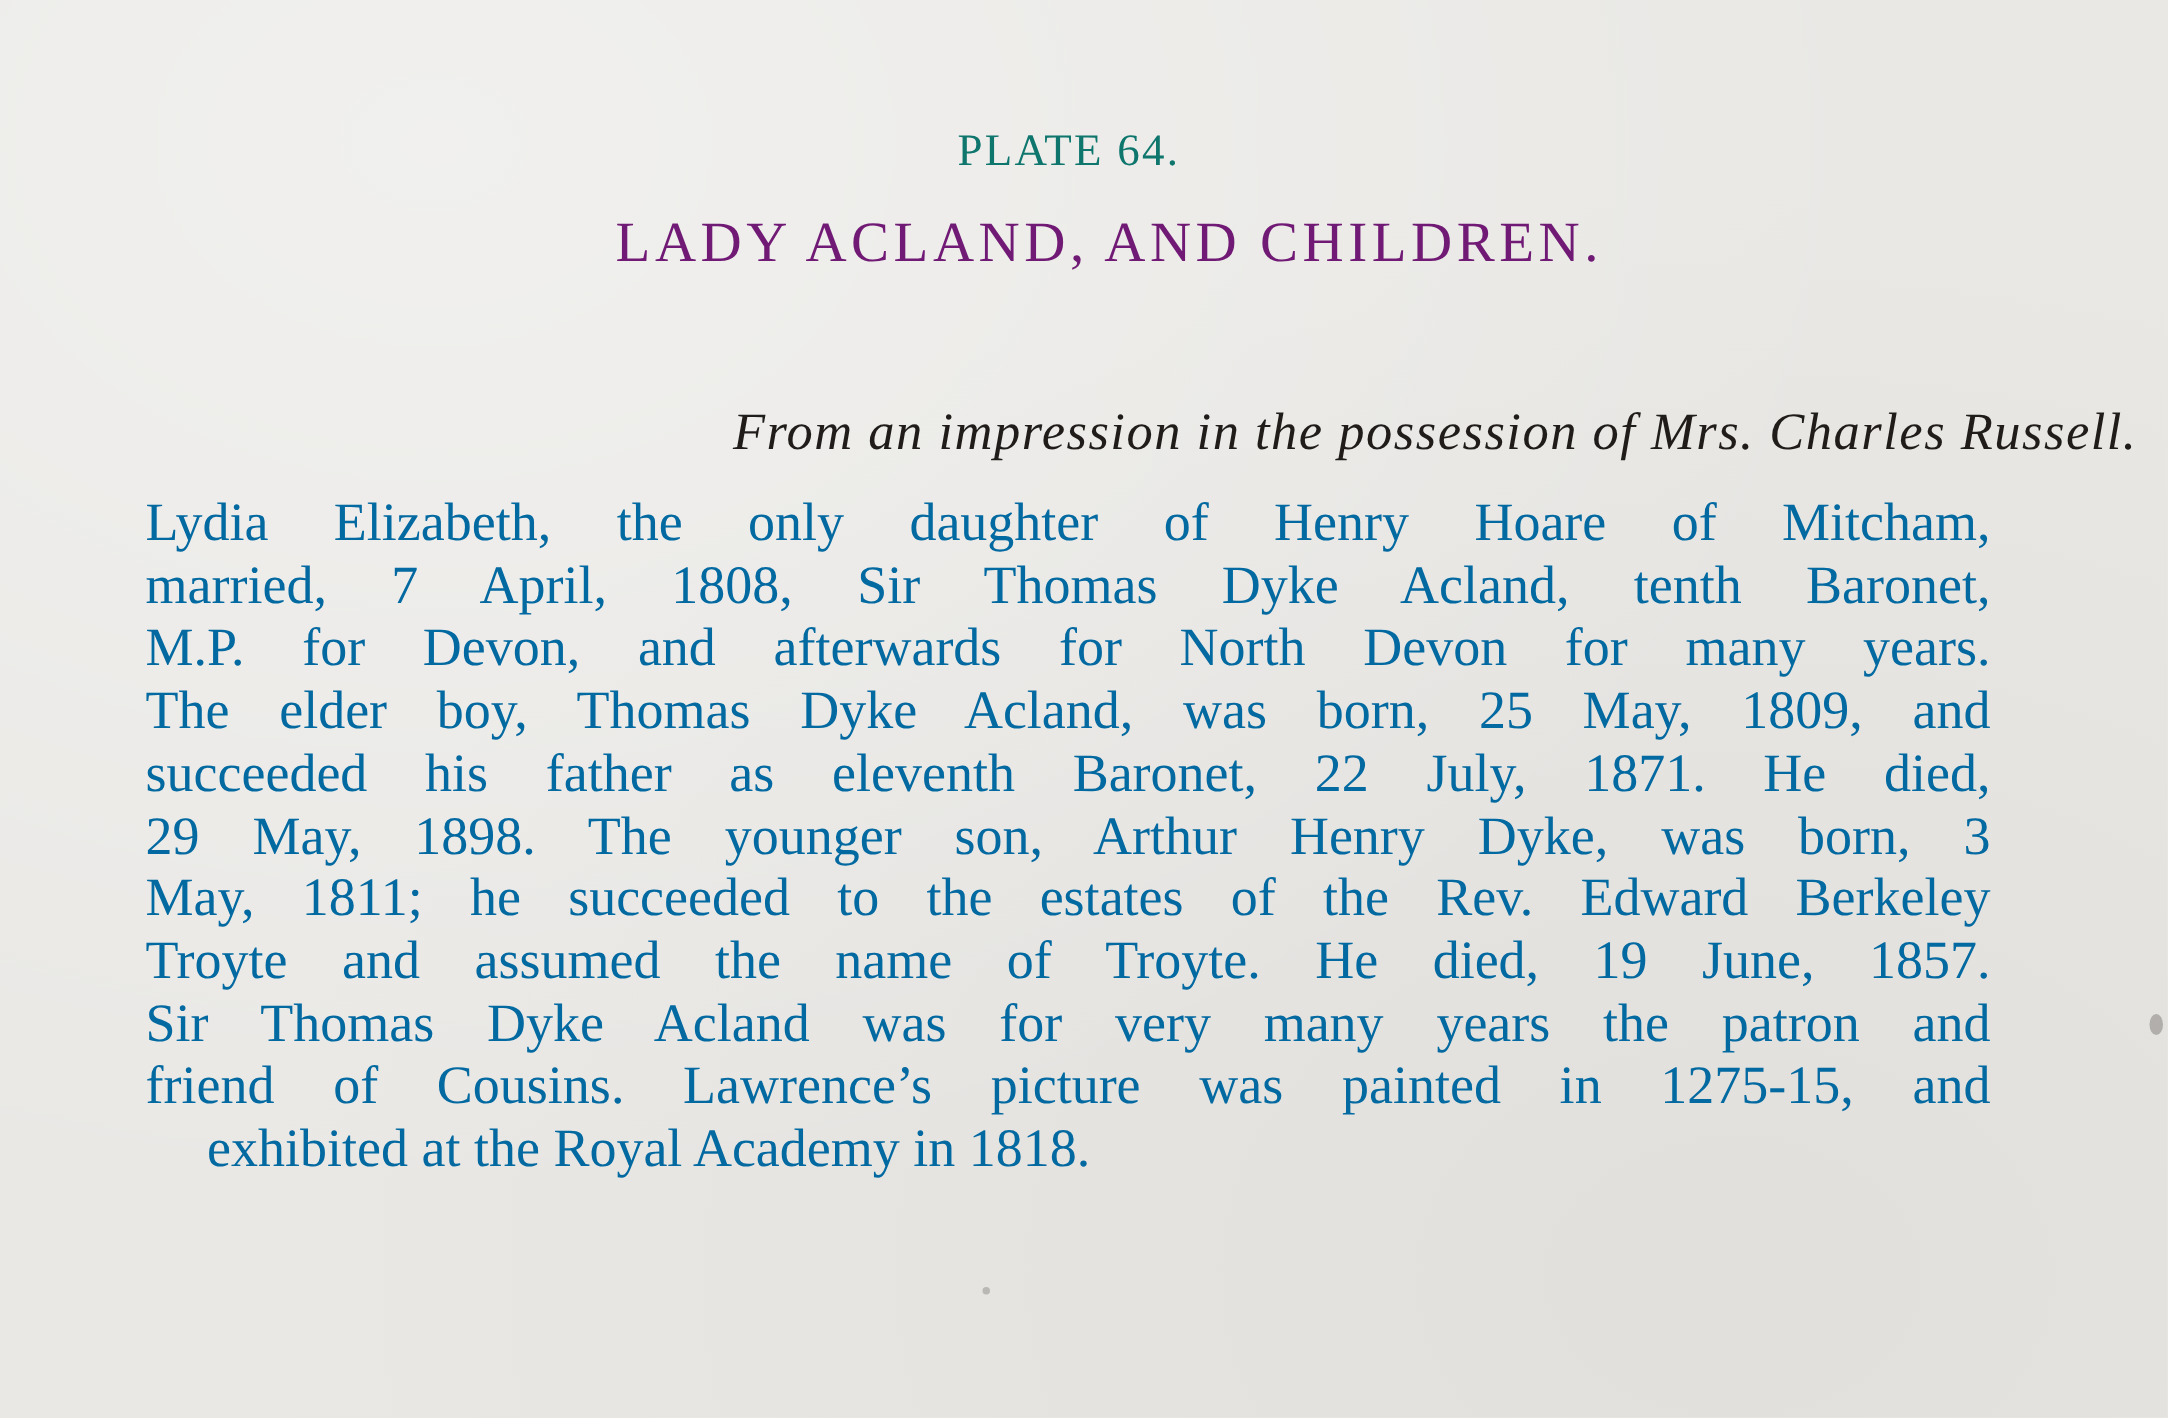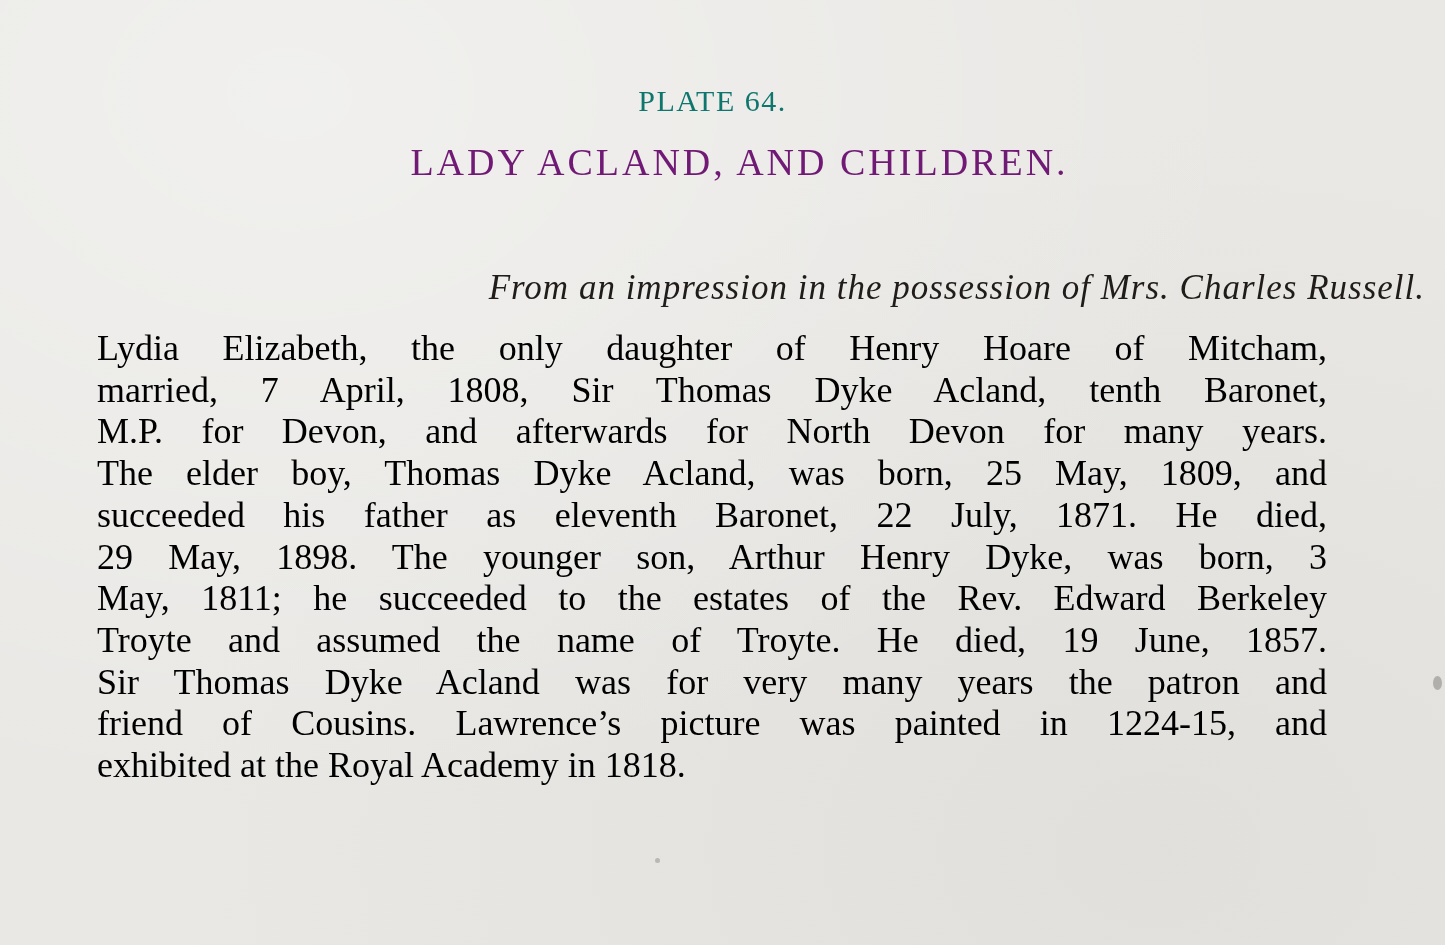--- a/index.html
+++ b/index.html
@@ -66,30 +66,31 @@
       letter-spacing: 1px;
       color: #1f1c1a;
     }
     .body-text {
       position: absolute;
       top: 328px;
       left: 97px;
       width: 1230px;
       font-size: 36px;
       line-height: 41.7px;
-      color: #000000;
+      color: #0369a1;
     }
     .body-line {
       display: block;
       text-align: justify;
       text-align-last: justify;
       white-space: nowrap;
     }
     .body-line.last {
       text-align-last: left;
+      margin-left: 41px;
     }
     .speck {
       position: absolute;
       border-radius: 50%;
       background: #8f8c88;
     }
   </style>
 </head>
 <body>
 
@@ -105,19 +106,19 @@
   <div class="body-text">
     <span class="body-line">Lydia Elizabeth, the only daughter of Henry Hoare of Mitcham,</span>
     <span class="body-line">married, 7 April, 1808, Sir Thomas Dyke Acland, tenth Baronet,</span>
     <span class="body-line">M.P. for Devon, and afterwards for North Devon for many years.</span>
     <span class="body-line">The elder boy, Thomas Dyke Acland, was born, 25 May, 1809, and</span>
     <span class="body-line">succeeded his father as eleventh Baronet, 22 July, 1871.  He died,</span>
     <span class="body-line">29 May, 1898.  The younger son, Arthur Henry Dyke, was born, 3</span>
     <span class="body-line">May, 1811; he succeeded to the estates of the Rev. Edward Berkeley</span>
     <span class="body-line">Troyte and assumed the name of Troyte.  He died, 19 June, 1857.</span>
     <span class="body-line">Sir Thomas Dyke Acland was for very many years the patron and</span>
-    <span class="body-line">friend of Cousins.  Lawrence’s picture was painted in 1224-15, and</span>
+    <span class="body-line">friend of Cousins.  Lawrence’s picture was painted in 1275-15, and</span>
     <span class="body-line last">exhibited at the Royal Academy in 1818.</span>
   </div>
 
   <div class="speck" style="left:1433px;top:676px;width:9px;height:14px;opacity:0.6;"></div>
   <div class="speck" style="left:655px;top:858px;width:5px;height:5px;opacity:0.5;"></div>
 </div>
 
 </body></html>

